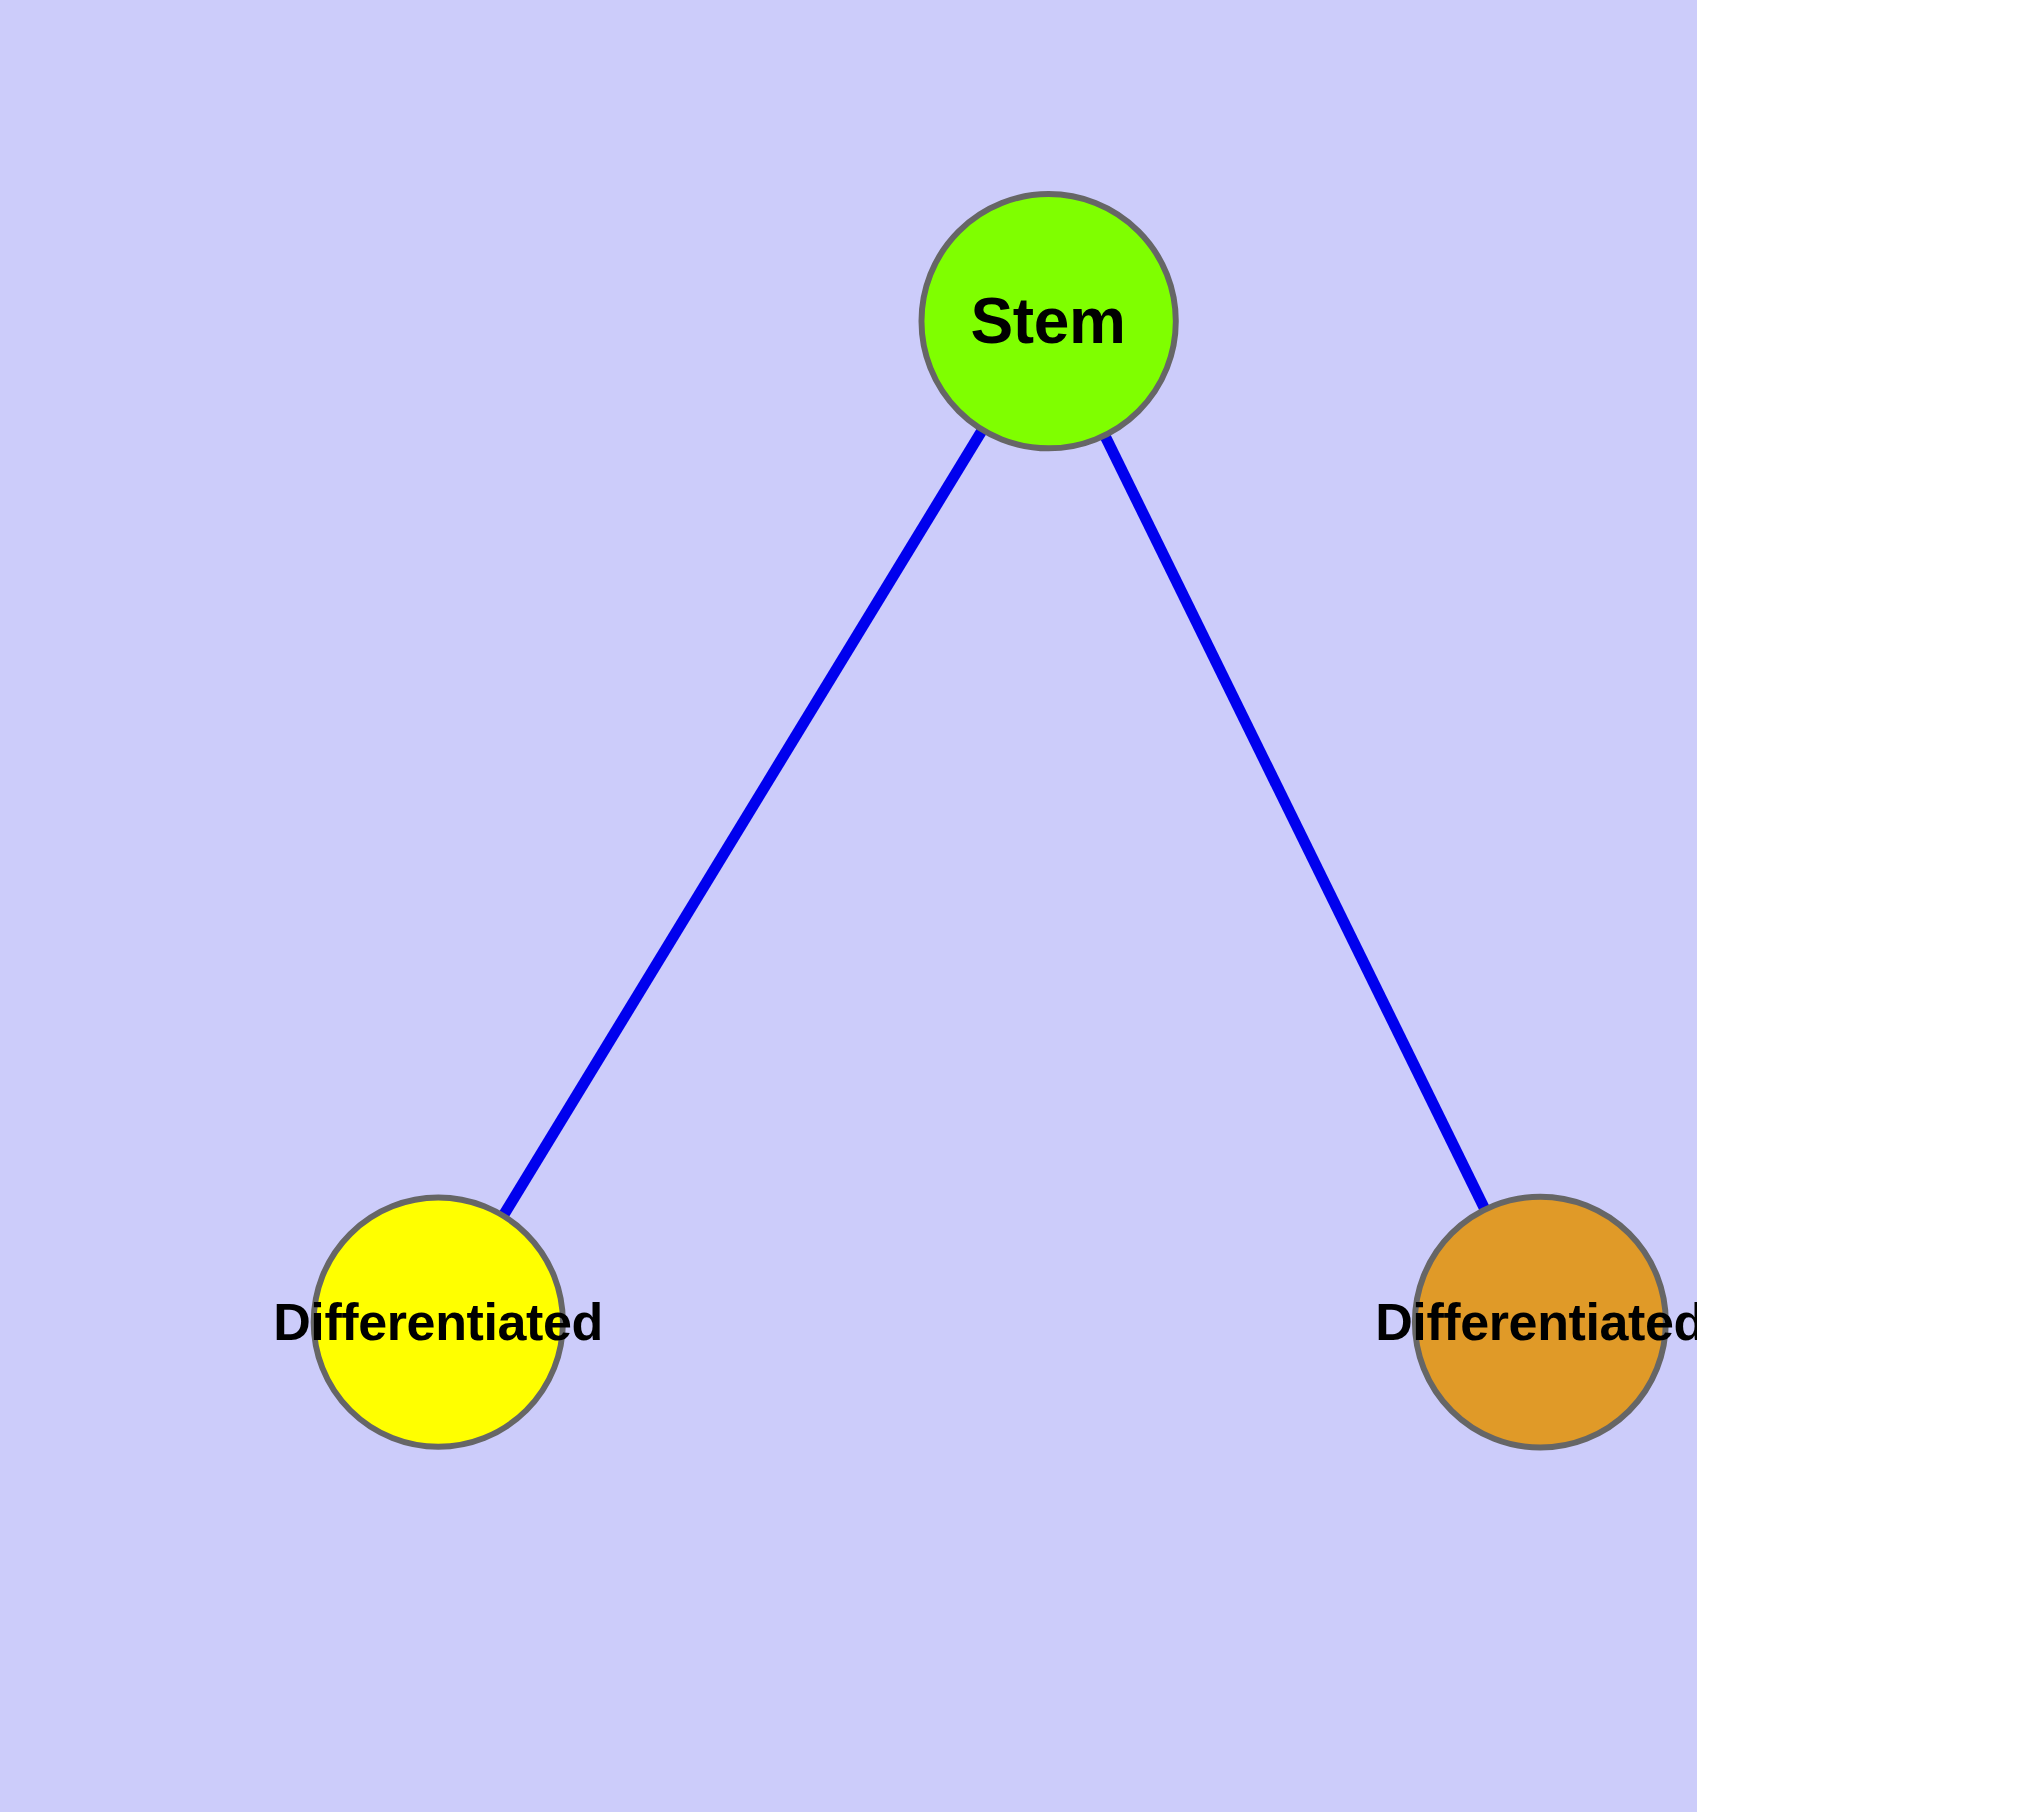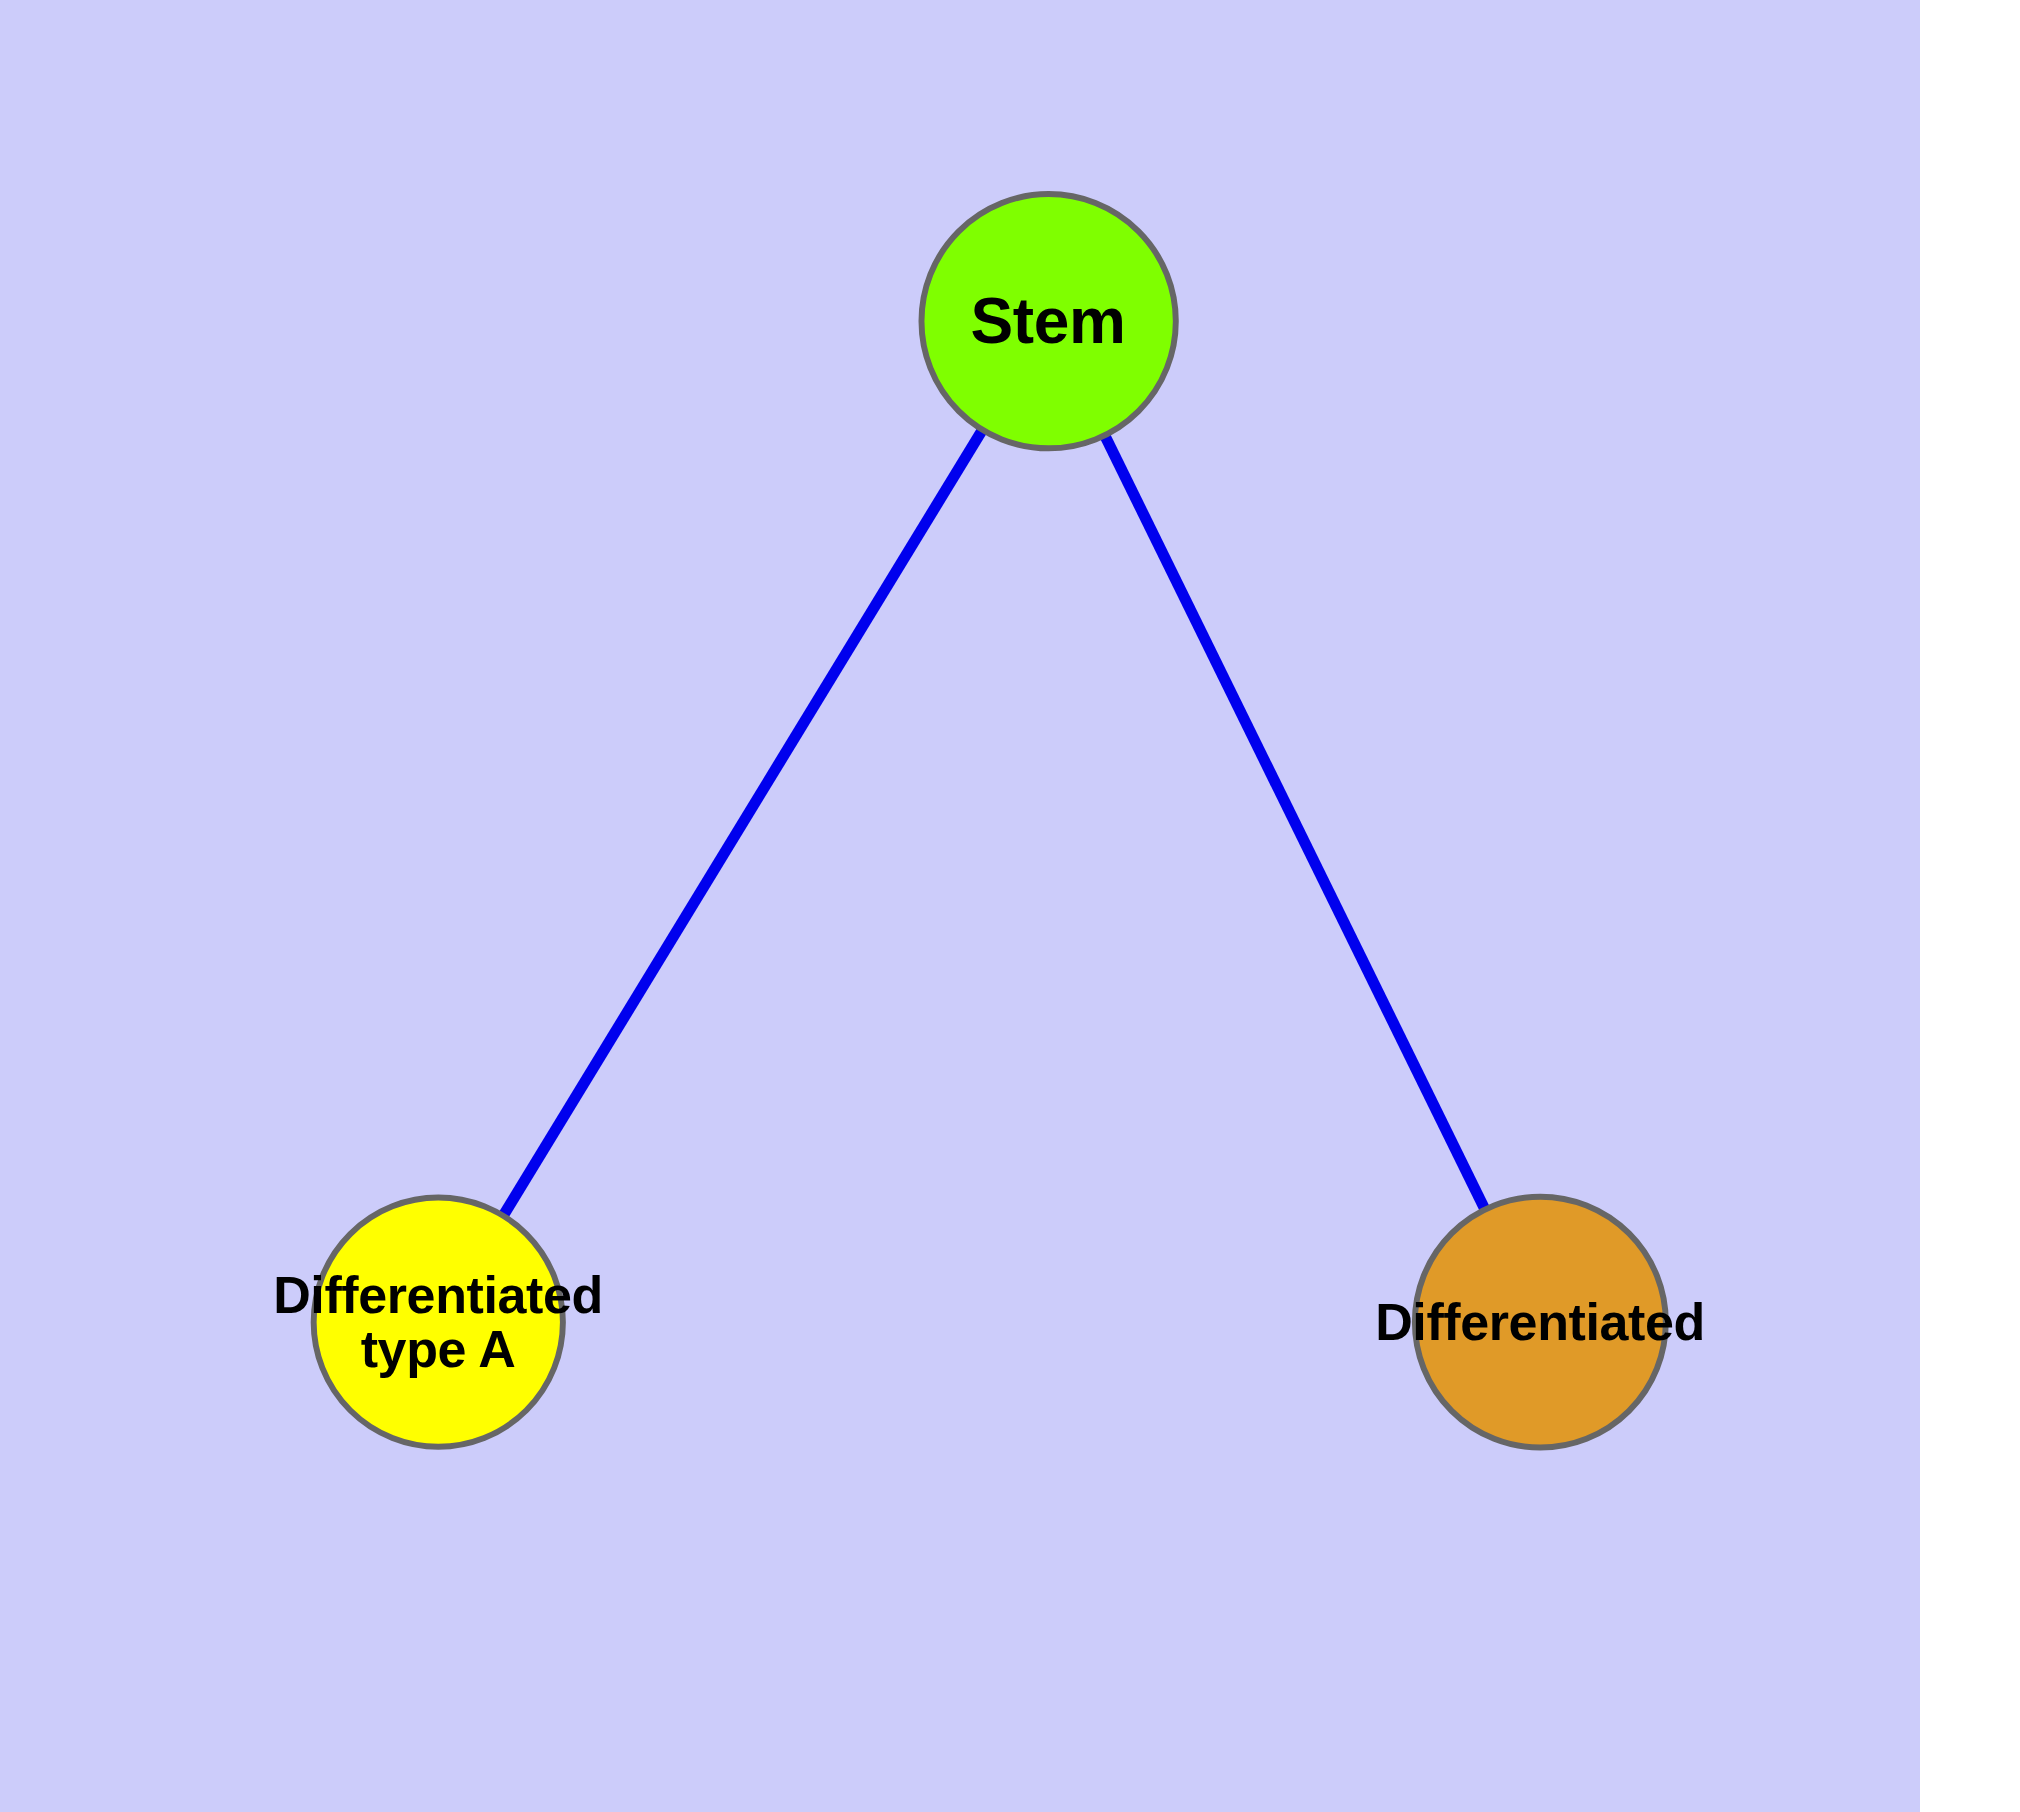--- a/index.html
+++ b/index.html
@@ -41,36 +41,36 @@
   .node-label.small {
     font-size: 64px;
   }
   .node-label.big {
     font-size: 52px;
   }
 </style>
 </head>
 <body>
 
-<div id="canvas" style="width: 1920px; height: 1812px;">
+<div id="canvas" style="width: 1697px; height: 1812px;">
 
   <div id="bg-rect" style="background: rgb(204, 204, 250);"></div>
 
   <svg id="graph-svg" viewBox="0 0 2384 2138" preserveAspectRatio="none" xmlns="http://www.w3.org/2000/svg" style="width: 2021px; height: 1812px;">
     <g id="edge-layer">
         <line x1="1161.000699919556" y1="503.65996304861727" x2="591.4376706267362" y2="1437.9015430414229" stroke="#0000ee" stroke-width="13" stroke-linecap="butt"></line>
         <line x1="1301.3594196876475" y1="510.04909422605436" x2="1753.5222161984848" y2="1430.7460988455355" stroke="#0000ee" stroke-width="13" stroke-linecap="butt"></line>
       </g>
     <g id="node-layer">
         <circle cx="1237" cy="379" r="150" fill="#7fff00" stroke="#666666" stroke-width="7"></circle>
         <circle cx="517" cy="1560" r="147" fill="#ffff00" stroke="#666666" stroke-width="7"></circle>
         <circle cx="1817" cy="1560" r="148" fill="#e09a28" stroke="#666666" stroke-width="7"></circle>
       </g>
   </svg>
 
   <div id="label-layer">
       <div class="node-label small" style="left: 1048px; top: 321px; color: rgb(0, 0, 0);"><div>Stem</div></div>
-      <div class="node-label big" style="left: 438px; top: 1322px; color: rgb(0, 0, 0);"><div>Differentiated</div><div>type A</div></div>
+      <div class="node-label big" style="left: 438px; top: 1322px; color: rgb(0, 0, 0);"><div>Differentiated</div></div>
       <div class="node-label big" style="left: 1540px; top: 1322px; color: rgb(0, 0, 0);"><div>Differentiated</div></div>
     </div>
 
 </div>
 
 
 </body></html>

